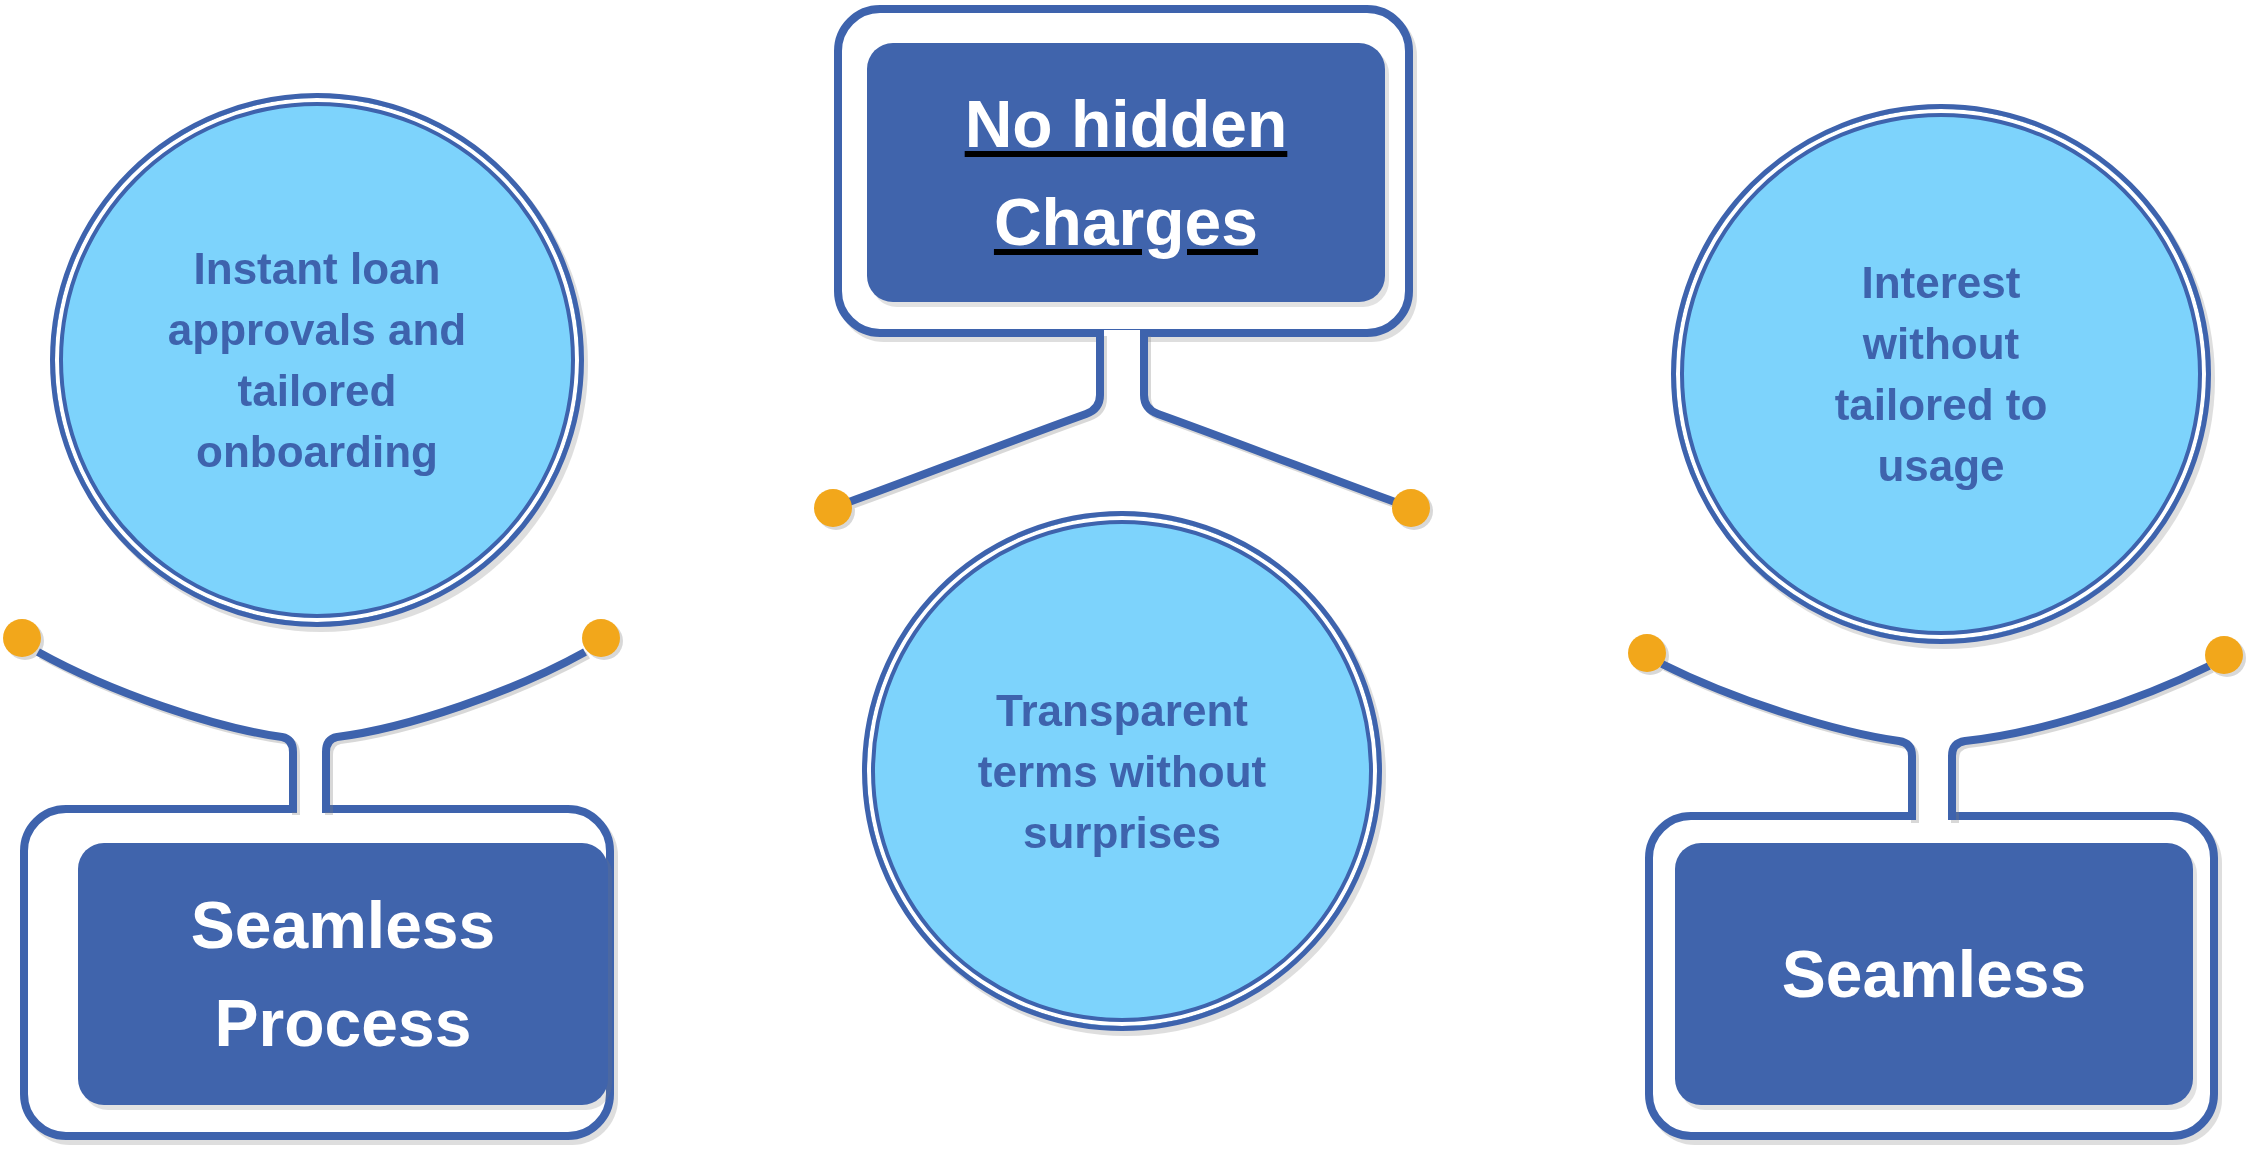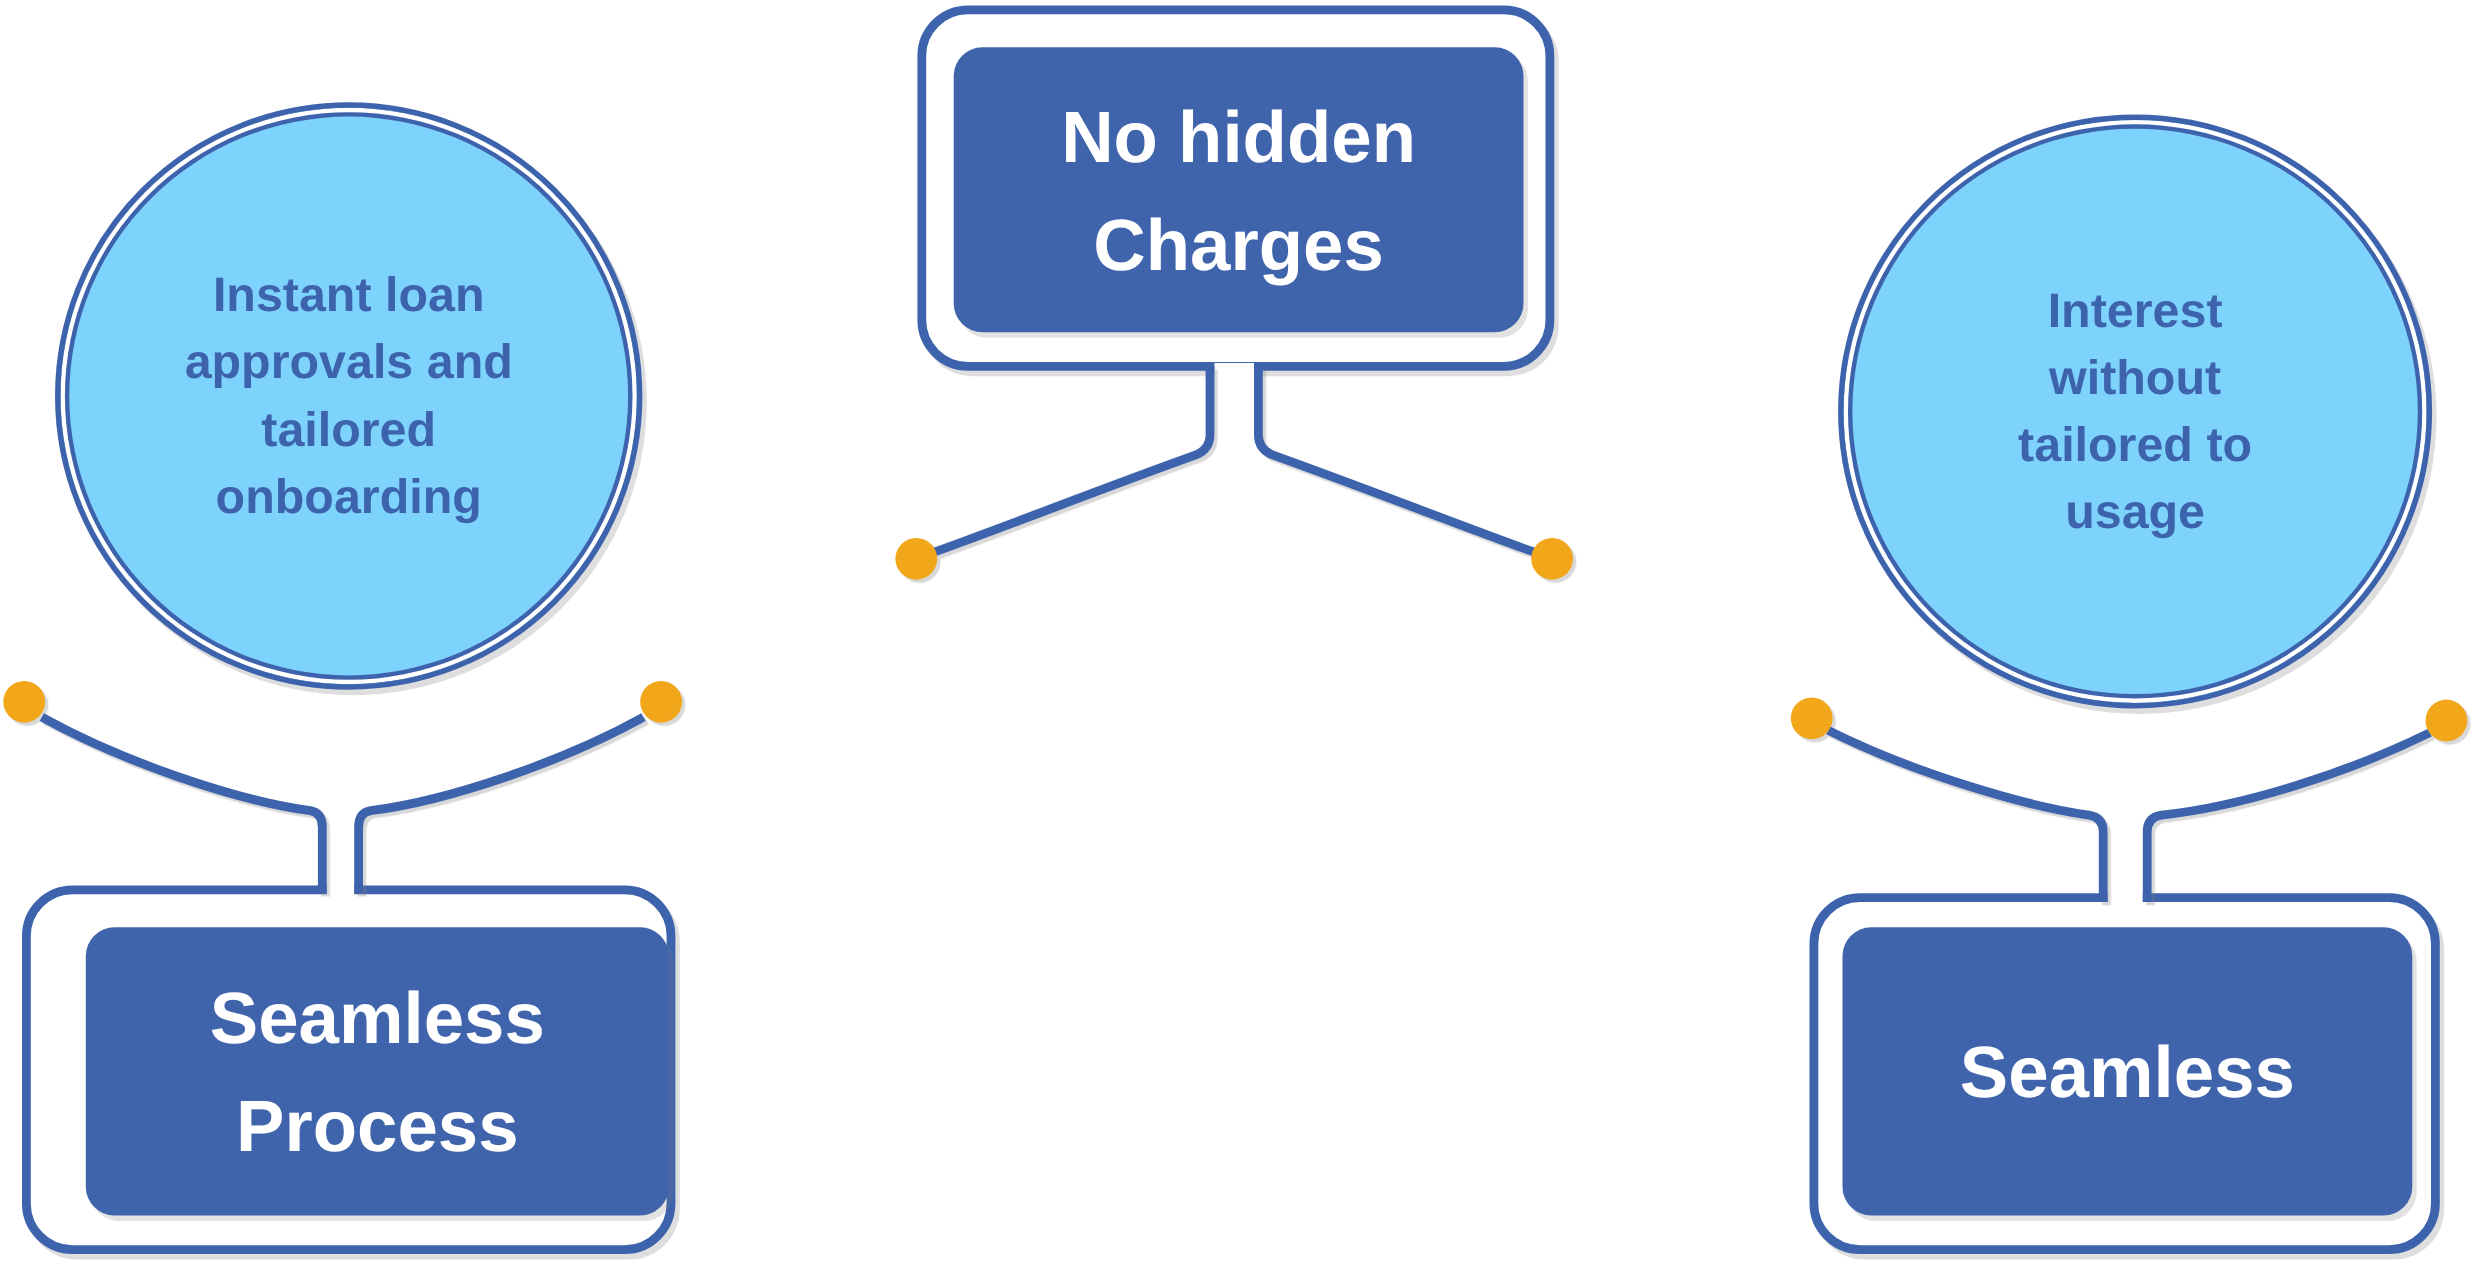--- a/index.html
+++ b/index.html
@@ -70,24 +70,31 @@
   </div>
   <div class="frame" style="left:20px;top:805px;width:594px;height:335px;"></div>
   <div class="plate" style="left:50px;top:843px;width:530px;height:262px;margin-left:28px;">
     <div class="plate-label">
       <span>Seamless</span>
       <span>Process</span>
     </div>
   </div>
 
   <div class="frame" style="left:834px;top:5px;width:579px;height:332px;"></div>
-  <div class="plate" style="left:867px;top:43px;width:518px;height:259px;">
+  <div class="plate" style="left:867px;top:43px;width:518px;height:259px;text-decoration:underline;">
     <div class="plate-label">
       <span>No hidden</span>
       <span>Charges</span>
+    </div>
+  </div>
+  <div class="ring" style="left:862px;top:511px;width:520px;height:520px;">
+    <div class="ring-label">
+      <span>Transparent</span>
+      <span>terms without</span>
+      <span>surprises</span>
     </div>
   </div>
 
   <div class="ring" style="left:1671px;top:104px;width:540px;height:540px;">
     <div class="ring-label">
       <span>Interest</span>
       <span>without</span>
       <span>tailored to</span>
       <span>usage</span>
     </div>

